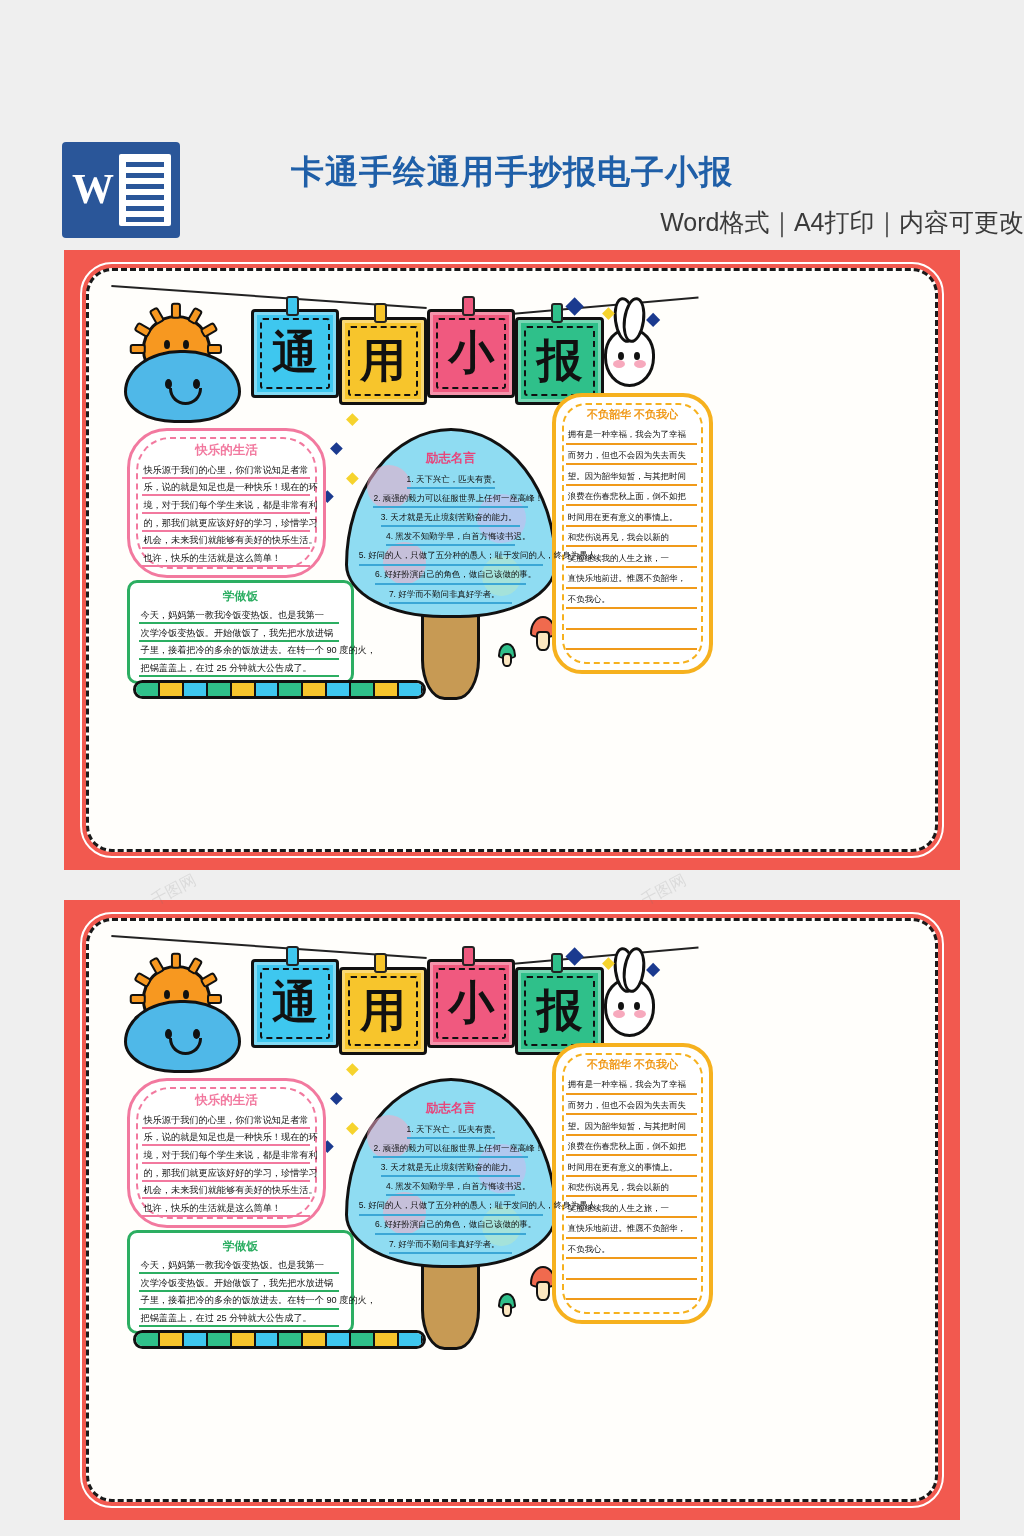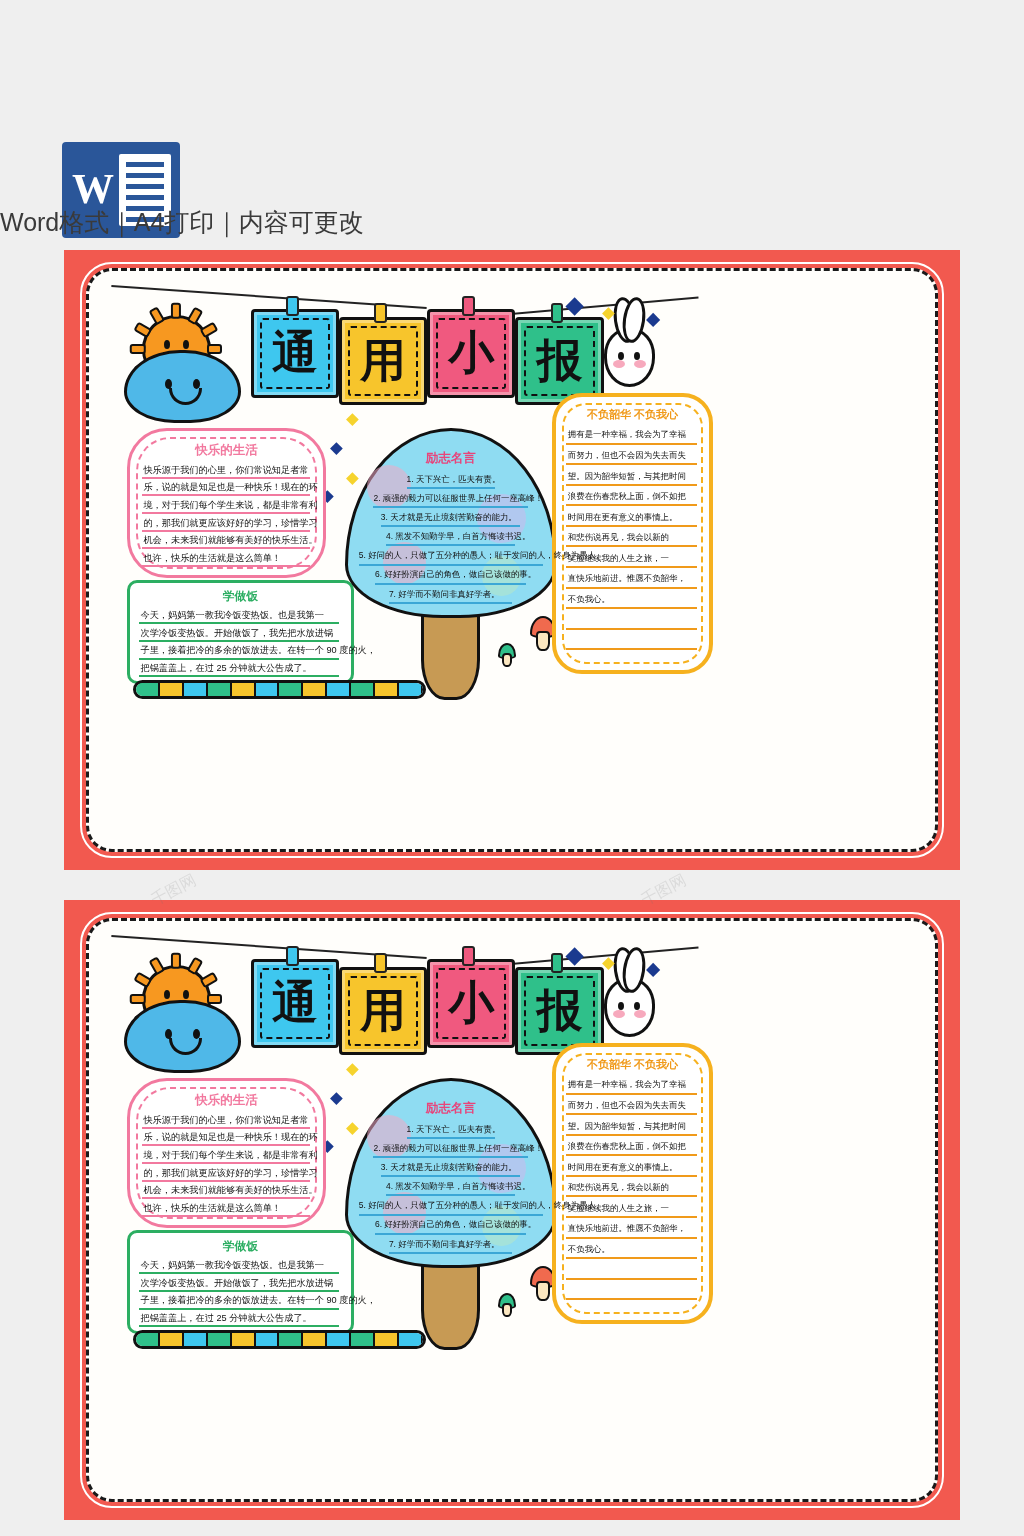--- a/index.html
+++ b/index.html
@@ -29,21 +29,21 @@
   }
   .word-logo .doc i{
     display:block;height:5px;margin:6px 7px 0 7px;background:#2a5699;
   }
   .word-logo .doc i:first-child{margin-top:8px;}
   .title-main{
     position:absolute;left:0;top:90px;width:1024px;text-align:center;
     color:#1f5fa8;font-size:33px;font-weight:bold;letter-spacing:1px;
   }
   .title-sub{
-    position:absolute;left:0;top:146px;width:1024px;text-align:left;
+    position:absolute;left:0;top:146px;width:1024px;text-align:right;
     color:#3a3a3a;font-size:25px;
   }
 
   
   .poster{
     position:absolute;background:#f2594f;overflow:hidden;
   }
   .poster .inner-white{
     position:absolute;background:#fffefb;
     border:3px dashed #1a1a1a;border-radius:26px;
@@ -135,20 +135,21 @@
       <div class="doc">
           <i></i>
           <i></i>
           <i></i>
           <i></i>
           <i></i>
           <i></i>
           <i></i>
         </div>
     </div>
+    <div class="title-main">卡通手绘通用手抄报电子小报</div>
     <div class="title-sub">Word格式｜A4打印｜内容可更改</div>
   </div>
 
   <div class="poster" id="p1" style="left:64px;top:250px;width:896px;height:620px;">
     <div class="inner-white" style="left:22px;top:18px;right:22px;bottom:18px;">
         <div class="string" style="left:22.05px;top:24.99px;width:316.05px;transform:rotate(4deg);"></div>
         <div class="string" style="left:323.4px;top:38.22px;width:286.65px;transform:rotate(-5deg);"></div>
         <div class="sun" style="left:52.92px;top:44.1px;width:63.21px;height:63.21px;">
           <div class="eye" style="left:30%;"></div>
           <div class="eye" style="right:30%;"></div>

